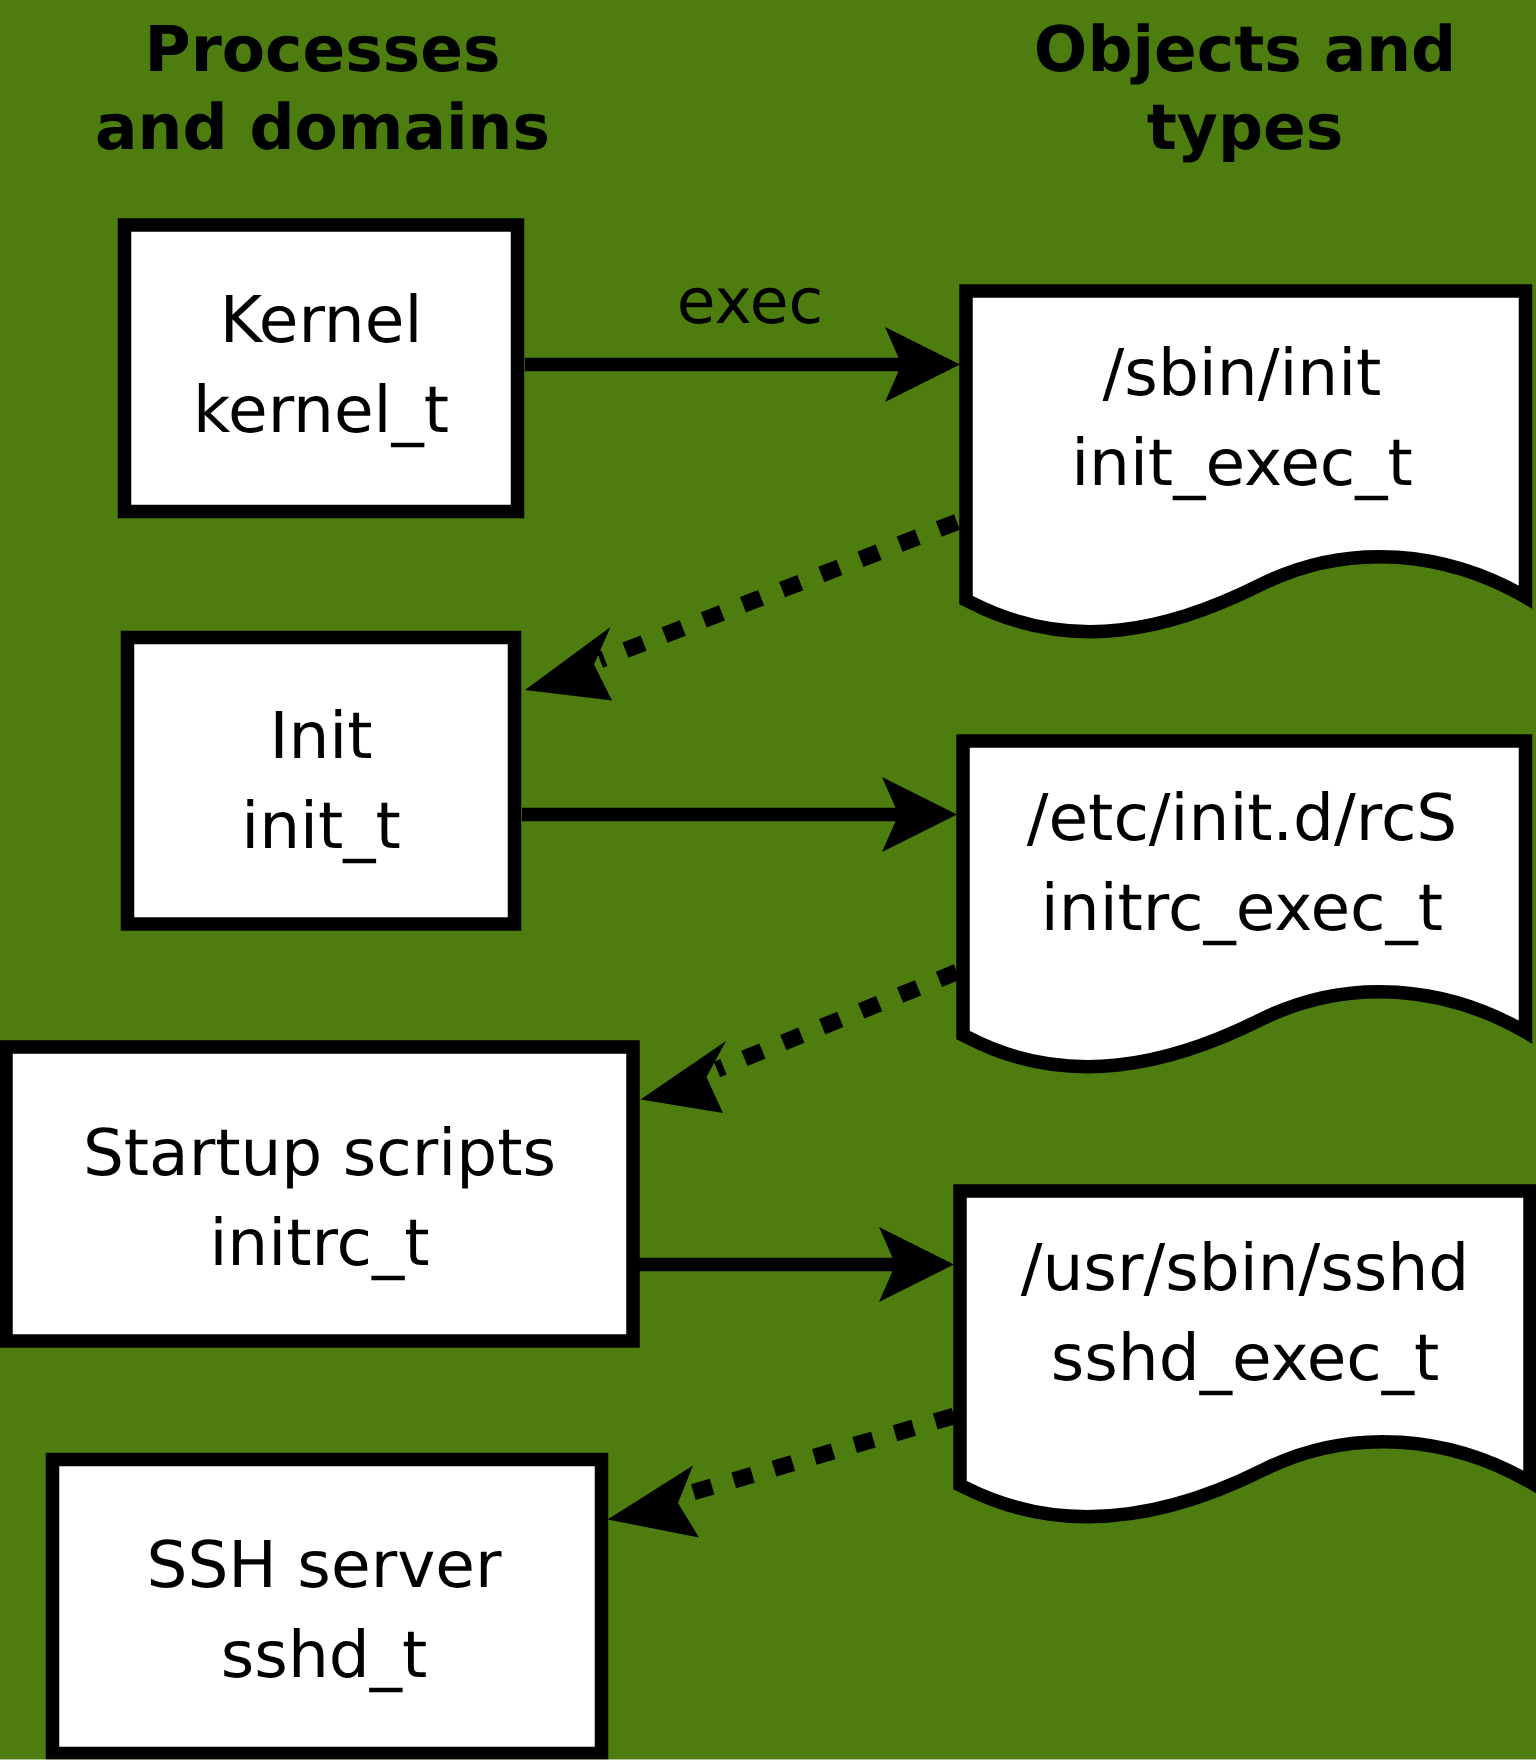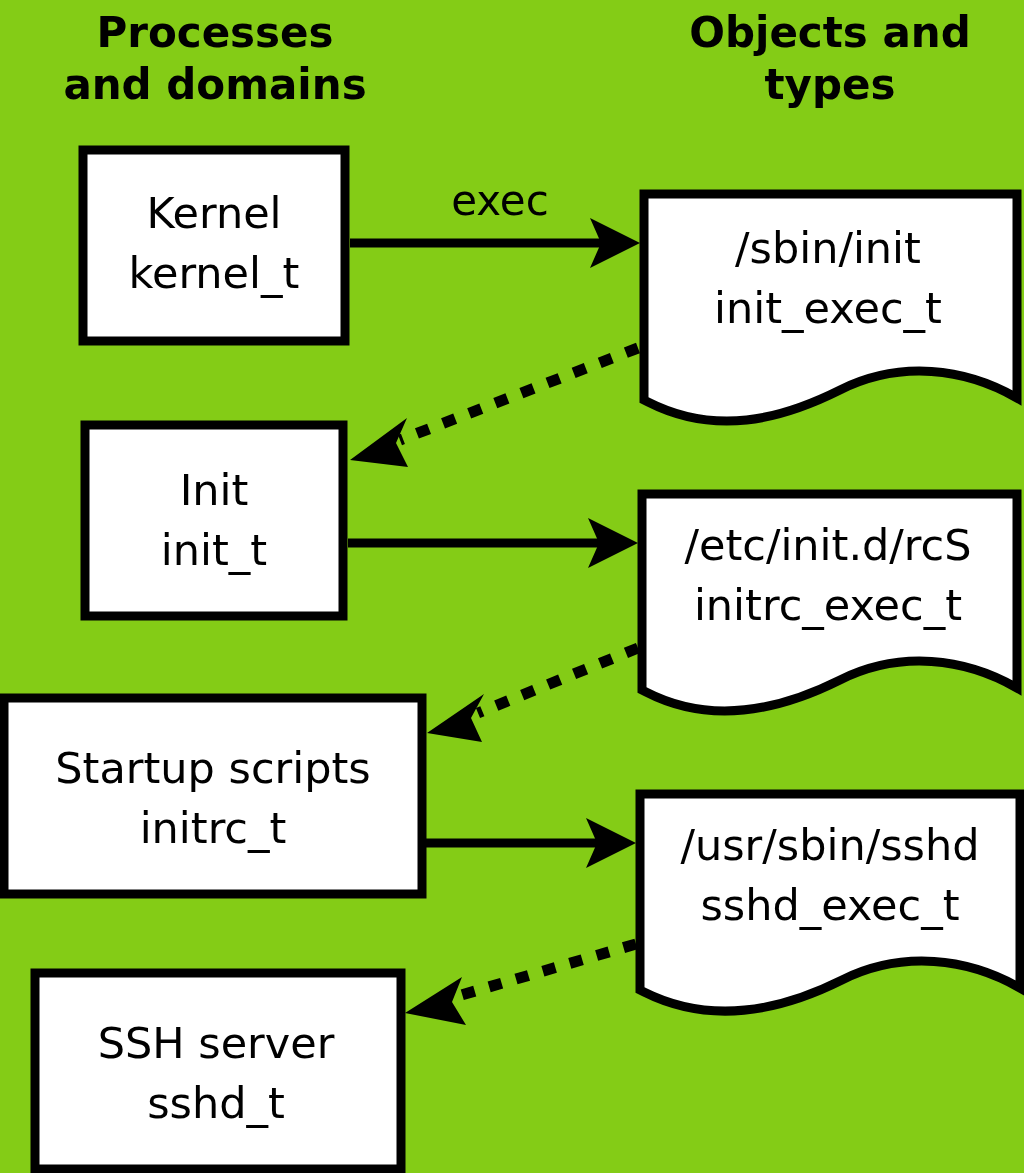--- a/index.html
+++ b/index.html
@@ -7,21 +7,21 @@
     padding: 0;
     background: #ffffff;
   }
   body {
     font-family: "DejaVu Sans", "Liberation Sans", sans-serif;
   }
   #stage {
     position: relative;
     width: 1024px;
     height: 1173px;
-    background: #84cc16;
+    background: #4d7c0f;
     overflow: hidden;
   }
   #diagram-svg {
     position: absolute;
     left: 0;
     top: 0;
     width: 1024px;
     height: 1173px;
   }
   .col-header {

